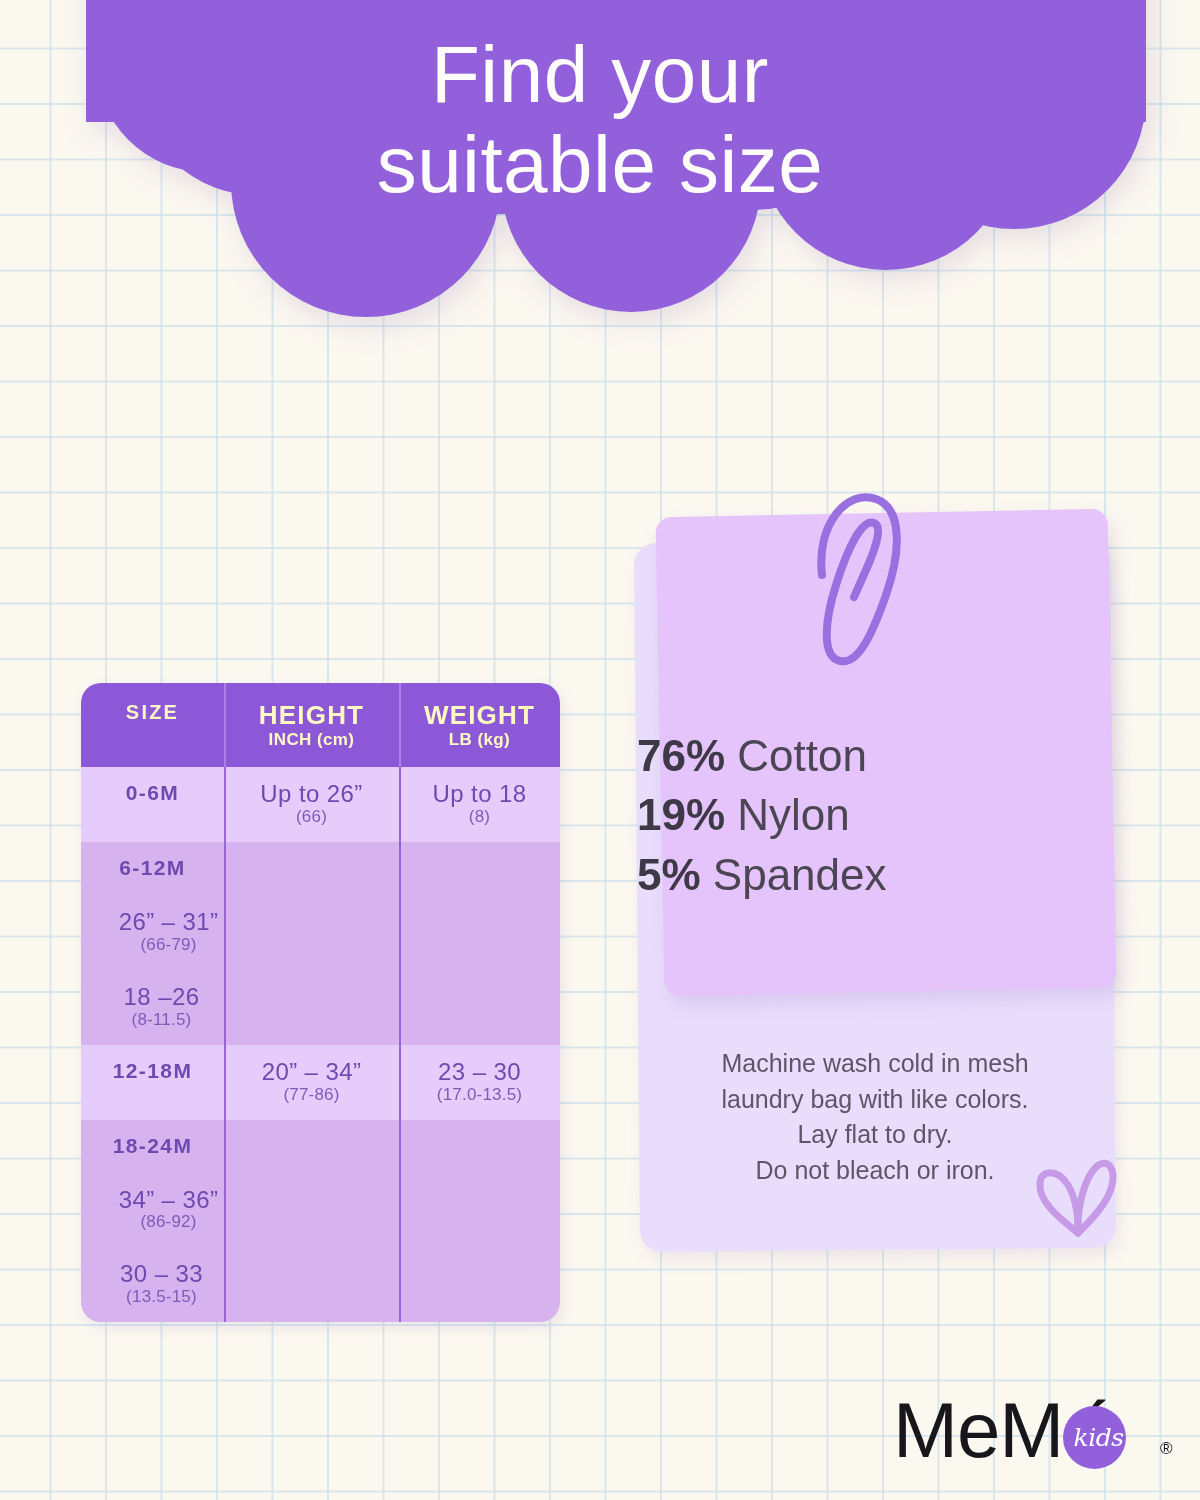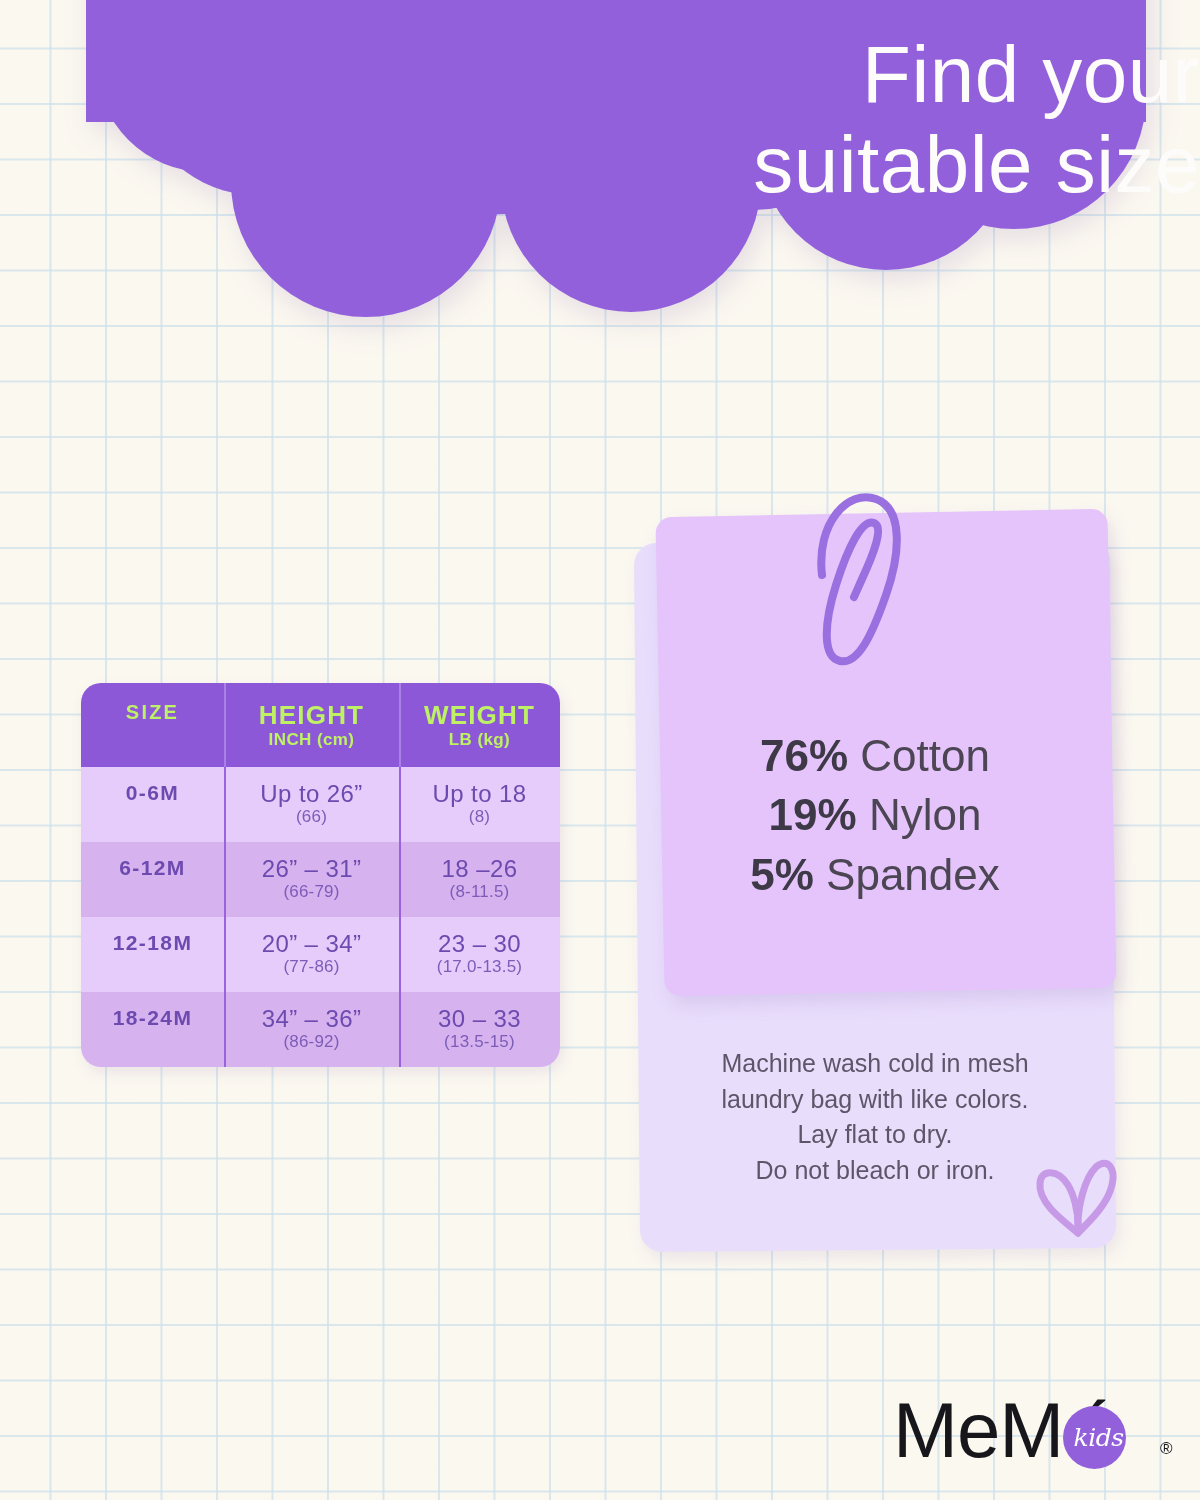--- a/index.html
+++ b/index.html
@@ -28,21 +28,21 @@
     left:86px; top:-118px;
     width:1060px; height:510px;
     filter: drop-shadow(6px 10px 14px rgba(120,90,160,0.16));
   }
   .cloud-wrap svg { display:block; width:100%; height:100%; }
 
   .title-block {
     position:absolute;
     left:0; top:30px;
     width:1200px;
-    text-align:right;
+    text-align:center;
     color:#fdfcfb;
     font-size:80px;
     line-height:1.12;
     font-weight:300;
     letter-spacing:0.5px;
     z-index:5;
   }
   .title-line { display:block; }
 
   
@@ -52,21 +52,21 @@
     width:479px;
     border-radius:20px;
     overflow:hidden;
     box-shadow:3px 6px 14px rgba(140,110,175,0.14);
     z-index:4;
   }
   .tbl-row { display:flex; position:relative; }
 
   .tbl-head { background:#8d58d8; }
   .tbl-head .cell {
-    color:#bef264;
+    color:#fef9c3;
     padding:18px 4px 17px 4px;
     text-align:center;
   }
   .th-main {
     display:block;
     font-size:26px;
     font-weight:bold;
     letter-spacing:1.2px;
     line-height:1.08;
   }
@@ -86,21 +86,21 @@
 
   .cell {
     flex:0 0 auto;
     position:relative;
   }
   .c-size   { width:143px; }
   .c-height { width:175px; }
   .c-weight { width:161px; }
 
   .row-a { background:#e5ccfa; }
-  .row-b { background:#d6b2ef; }
+  .row-b { background:#d6b2ef;flex-direction:column; }
 
   .tbl-body .cell {
     padding:14px 4px 15px 4px;
     text-align:center;
   }
   .sz-label {
     display:block;
     font-size:21px;
     font-weight:bold;
     letter-spacing:1.4px;
@@ -152,21 +152,21 @@
     border-radius:16px;
     transform:rotate(-1.1deg);
     box-shadow:5px 9px 18px rgba(140,110,175,0.18);
     z-index:3;
   }
 
   .composition {
     position:absolute;
     left:637px; top:726px;
     width:476px;
-    text-align:center;
+    text-align:left;
     z-index:6;
     font-size:44px;
     line-height:1.35;
     color:#4c4553;
     font-weight:300;
   }
   .composition .pct { font-weight:bold; color:#3e3946; }
   .comp-line { display:block; white-space:nowrap; }
 
   .care {

